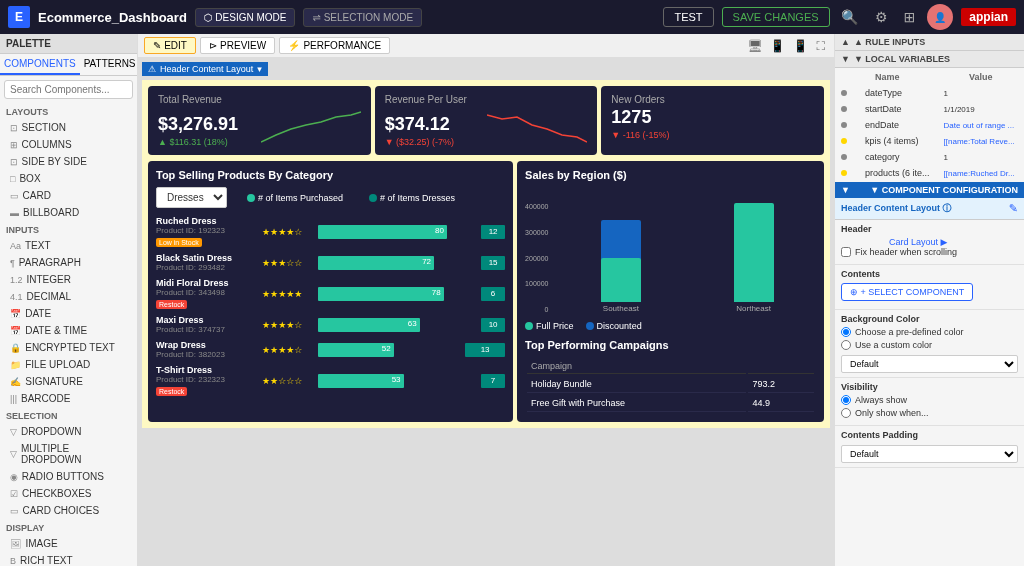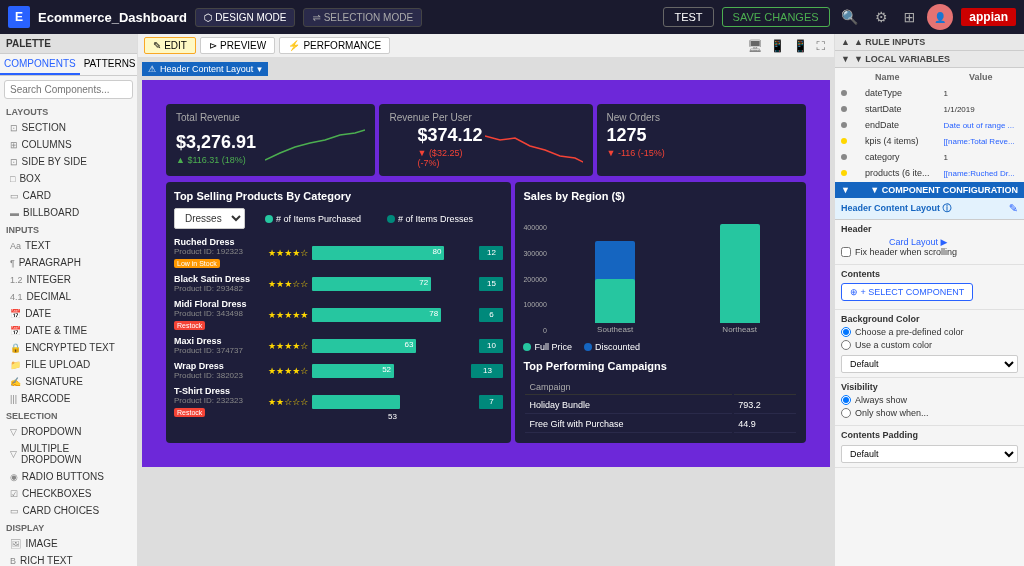--- a/index.html
+++ b/index.html
@@ -181,21 +181,21 @@
       color: white;
       font-size: 9px;
       padding: 2px 6px;
       margin-bottom: 2px;
       display: inline-flex;
       align-items: center;
       gap: 4px;
     }
 
     
-    .dashboard { background: #6d28d9; padding: 24px; }
+    .dashboard { background: #fef9c3; padding: 6px; }
     .kpi-row { display: flex; gap: 4px; margin-bottom: 6px; }
     .kpi-card {
       flex: 1;
       background: #1e1e3a;
       border-radius: 4px;
       padding: 8px 10px;
       color: white;
       min-height: 60px;
     }
     .kpi-title { font-size: 10px; color: #aaa; margin-bottom: 2px; }
@@ -220,21 +220,21 @@
       border-radius: 2px;
       cursor: pointer;
     }
     .legend-item { display: inline-flex; align-items: center; gap: 3px; font-size: 9px; margin-right: 6px; }
     .legend-dot { width: 8px; height: 8px; border-radius: 50%; }
 
     .product-row {
       display: flex;
       align-items: center;
       margin-bottom: 6px;
-      gap: 4px;
+      gap: 16px;
     }
     .product-info { width: 90px; flex-shrink: 0; }
     .product-name { font-size: 9px; font-weight: bold; color: white; }
     .product-id { font-size: 8px; color: #888; }
     .product-badge {
       font-size: 7px;
       padding: 1px 3px;
       border-radius: 2px;
       margin-top: 1px;
       display: inline-block;
@@ -417,21 +417,21 @@
                 <div class="kpi-change up">▲ $116.31 (18%)</div>
               </div>
               <svg width="100" height="40" class="mini-chart">
                 <polyline points="0,35 15,28 30,22 45,18 60,15 75,10 90,8 100,5" fill="none" stroke="#4caf50" stroke-width="1.5"></polyline>
               </svg>
             </div>
           </div>
 
           <div class="kpi-card">
             <div class="kpi-title">Revenue Per User</div>
-            <div style="display:flex; justify-content:space-between; align-items:flex-end;margin-left:28px;">
+            <div style="display:flex; justify-content:space-between; align-items:flex-end;">
               <div>
                 <div class="kpi-value">$374.12</div>
                 <div class="kpi-change down">▼ ($32.25) (-7%)</div>
               </div>
               <svg width="100" height="40" class="mini-chart">
                 <polyline points="0,8 15,12 30,10 45,18 60,22 75,28 90,30 100,35" fill="none" stroke="#f44336" stroke-width="1.5"></polyline>
               </svg>
             </div>
           </div>
 
@@ -541,37 +541,37 @@
                   <div class="product-name">Wrap Dress</div>
                   <div class="product-id">Product ID: 382023</div>
                 </div>
                 <div class="stars">★★★★☆</div>
                 <div class="bars-container">
                   <div style="flex:1; position:relative; height:14px;">
                     <div class="bar-green" style="width:52%; position:relative;">
                       <span style="font-size:8px; color:white; position:absolute; right:3px; top:1px;">52</span>
                     </div>
                   </div>
-                  <div style="width:32px; height:14px; background:#00897b; border-radius:1px; display:flex; align-items:center; justify-content:center;">
+                  <div style="width:40px; height:14px; background:#00897b; border-radius:1px; display:flex; align-items:center; justify-content:center;">
                     <span style="font-size:8px; color:white;">13</span>
                   </div>
                 </div>
               </div>
 
               <div class="product-row">
                 <div class="product-info">
                   <div class="product-name">T-Shirt Dress</div>
                   <div class="product-id">Product ID: 232323</div>
                   <span class="product-badge badge-restock">Restock</span>
                 </div>
                 <div class="stars">★★☆☆☆</div>
                 <div class="bars-container">
                   <div style="flex:1; position:relative; height:14px;">
                     <div class="bar-green" style="width:53%; position:relative;">
-                      <span style="font-size:8px; color:white; position:absolute; right:3px; top:17px;">53</span>
+                      <span style="font-size:8px; color:white; position:absolute; right:3px; top:1px;">53</span>
                     </div>
                   </div>
                   <div style="width:24px; height:14px; background:#00897b; border-radius:1px; display:flex; align-items:center; justify-content:center;">
                     <span style="font-size:8px; color:white;">7</span>
                   </div>
                 </div>
               </div>
             </div>
           </div>
 

